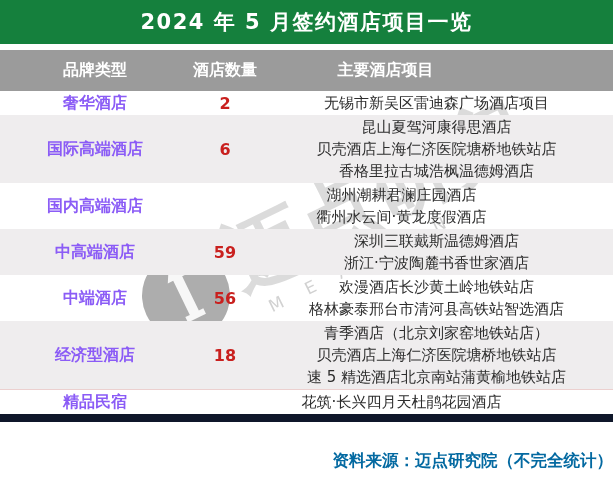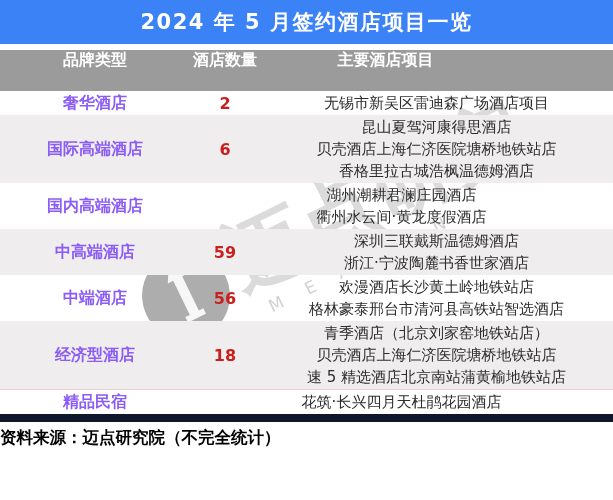--- a/index.html
+++ b/index.html
@@ -1,42 +1,42 @@
 <!DOCTYPE html>
 <html><head>
 <meta charset="utf-8">
 <style>
   html,body{margin:0;padding:0;background:#fff;}
   .page{
     position:relative;width:613px;height:500px;overflow:hidden;background:#fff;
     font-family:"DejaVu Sans","Liberation Sans",sans-serif;
   }
   .title-bar{
-    height:44px;background:#3b82f6;color:#fff;
+    height:44px;background:#15803d;color:#fff;
     display:flex;align-items:center;justify-content:center;
     font-size:21px;font-weight:bold;letter-spacing:1.5px;
   }
   .title-gap{height:6px;background:#fff;}
   .col-header{
     height:41px;background:#9b9b9b;color:#fff;
-    display:flex;align-items:flex-start;font-weight:bold;font-size:16px;
+    display:flex;align-items:center;font-weight:bold;font-size:16px;
   }
   .c1{width:190px;text-align:center;box-sizing:border-box;}
   .c2{width:70px;text-align:center;box-sizing:border-box;}
   .c3{flex:1;text-align:center;box-sizing:border-box;}
   .col-header .c3{padding-right:102px;}
   .table-body{position:relative;z-index:2;}
   .row{display:flex;align-items:center;padding:1px 0;position:relative;}
   .row.alt{background:#efedee;}
   .row.last{border-top:1px solid #ecd0cf;border-bottom:8px solid #0f172a;}
   .row .c1{color:#8b5cf6;font-weight:bold;font-size:16px;}
   .row .c2{color:#c9201e;font-weight:bold;font-size:16px;}
   .project-line{line-height:22px;font-size:15px;color:#2d2d2d;}
   .footer{
-    margin-top:5px;text-align:left;font-size:16.5px;font-weight:bold;color:#000000;
+    margin-top:28px;text-align:right;font-size:16.5px;font-weight:bold;color:#0369a1;
     position:relative;z-index:2;
   }
   .watermark{position:absolute;left:52px;top:55px;z-index:1;pointer-events:none;overflow:visible;}
 </style>
 </head>
 <body>
 
 <div class="page">
 
   <div class="title-bar">

